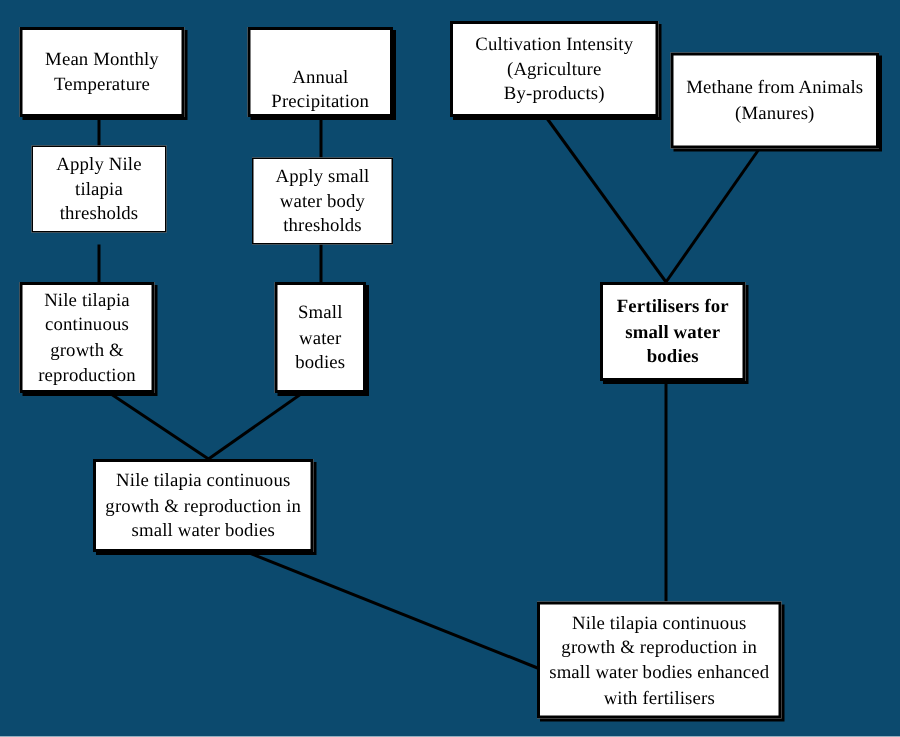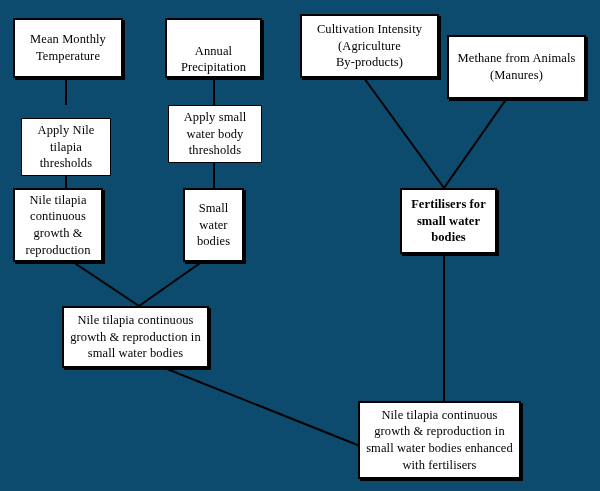--- a/index.html
+++ b/index.html
@@ -83,21 +83,21 @@
       </div>
       <div class="node heavy" style="left: 300px; top: 14px; width: 139px; height: 64px;">
         <span class="label">Cultivation Intensity
 (Agriculture
 By-products)</span>
       </div>
       <div class="node heavy" style="left: 447px; top: 14px; width: 139px; height: 64px; margin-top: 21px;">
         <span class="label">Methane from Animals
 (Manures)</span>
       </div>
-      <div class="node plain" style="left: 21px; top: 118px; width: 90px; height: 58px;">
+      <div class="node plain" style="left: 21px; top: 97px; width: 90px; height: 58px;">
         <span class="label">Apply  Nile
 tilapia
 thresholds</span>
       </div>
       <div class="node plain" style="left: 168px; top: 105px; width: 94px; height: 58px;">
         <span class="label">Apply small
 water body
 thresholds</span>
       </div>
       <div class="node heavy" style="left: 13px; top: 188px; width: 90px; height: 74px;">

